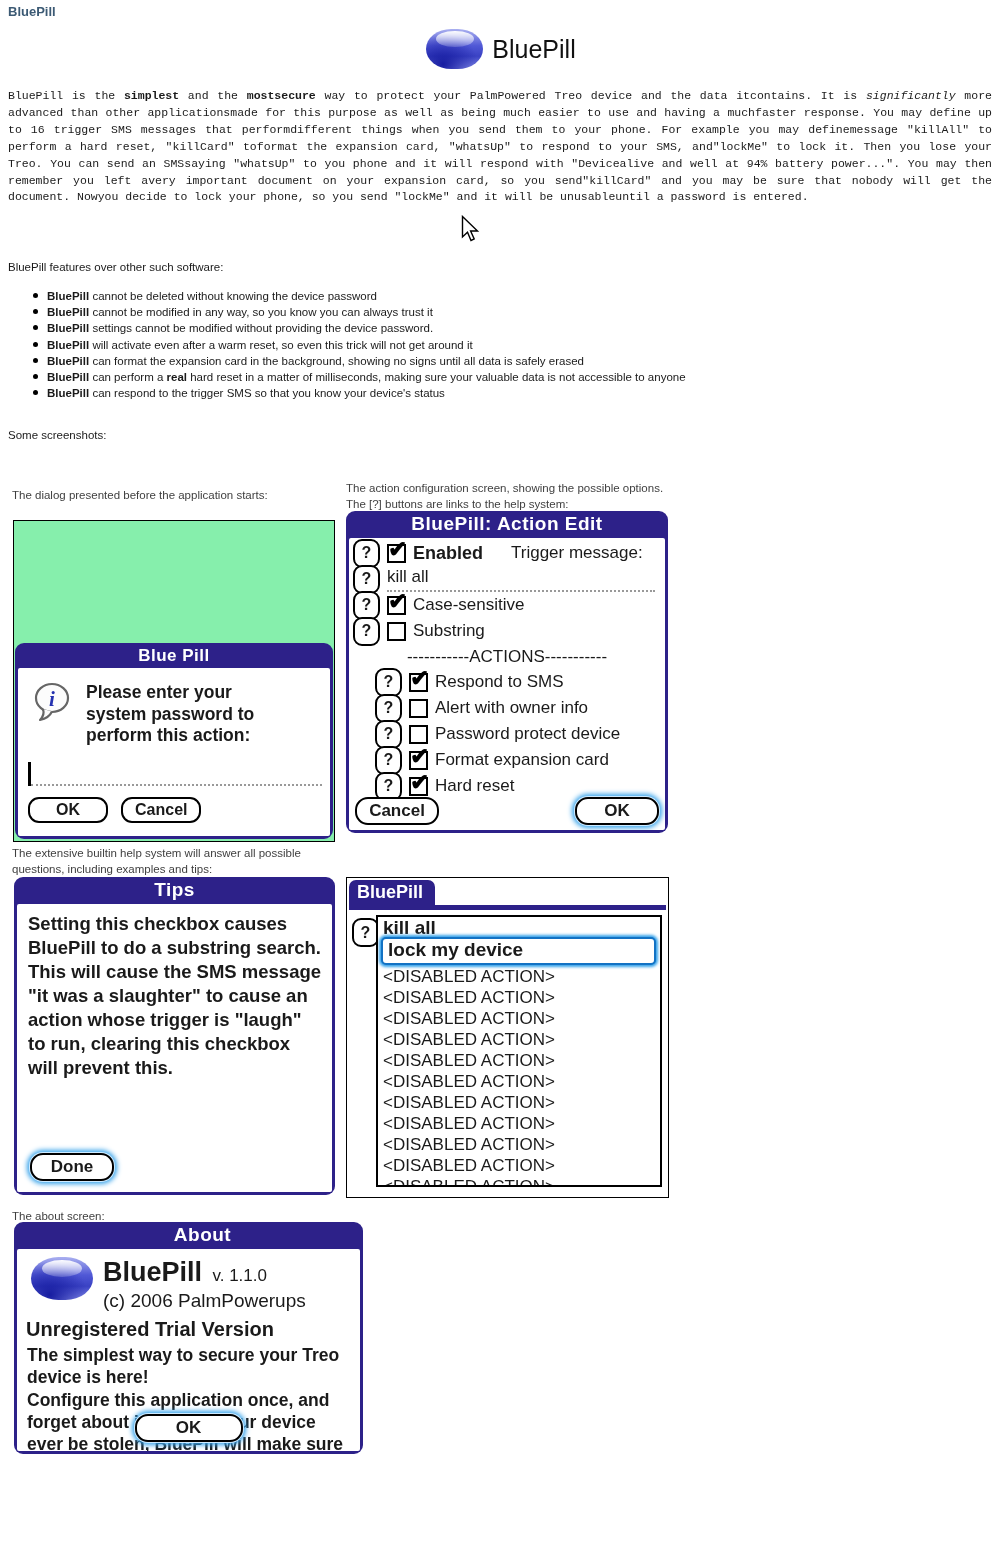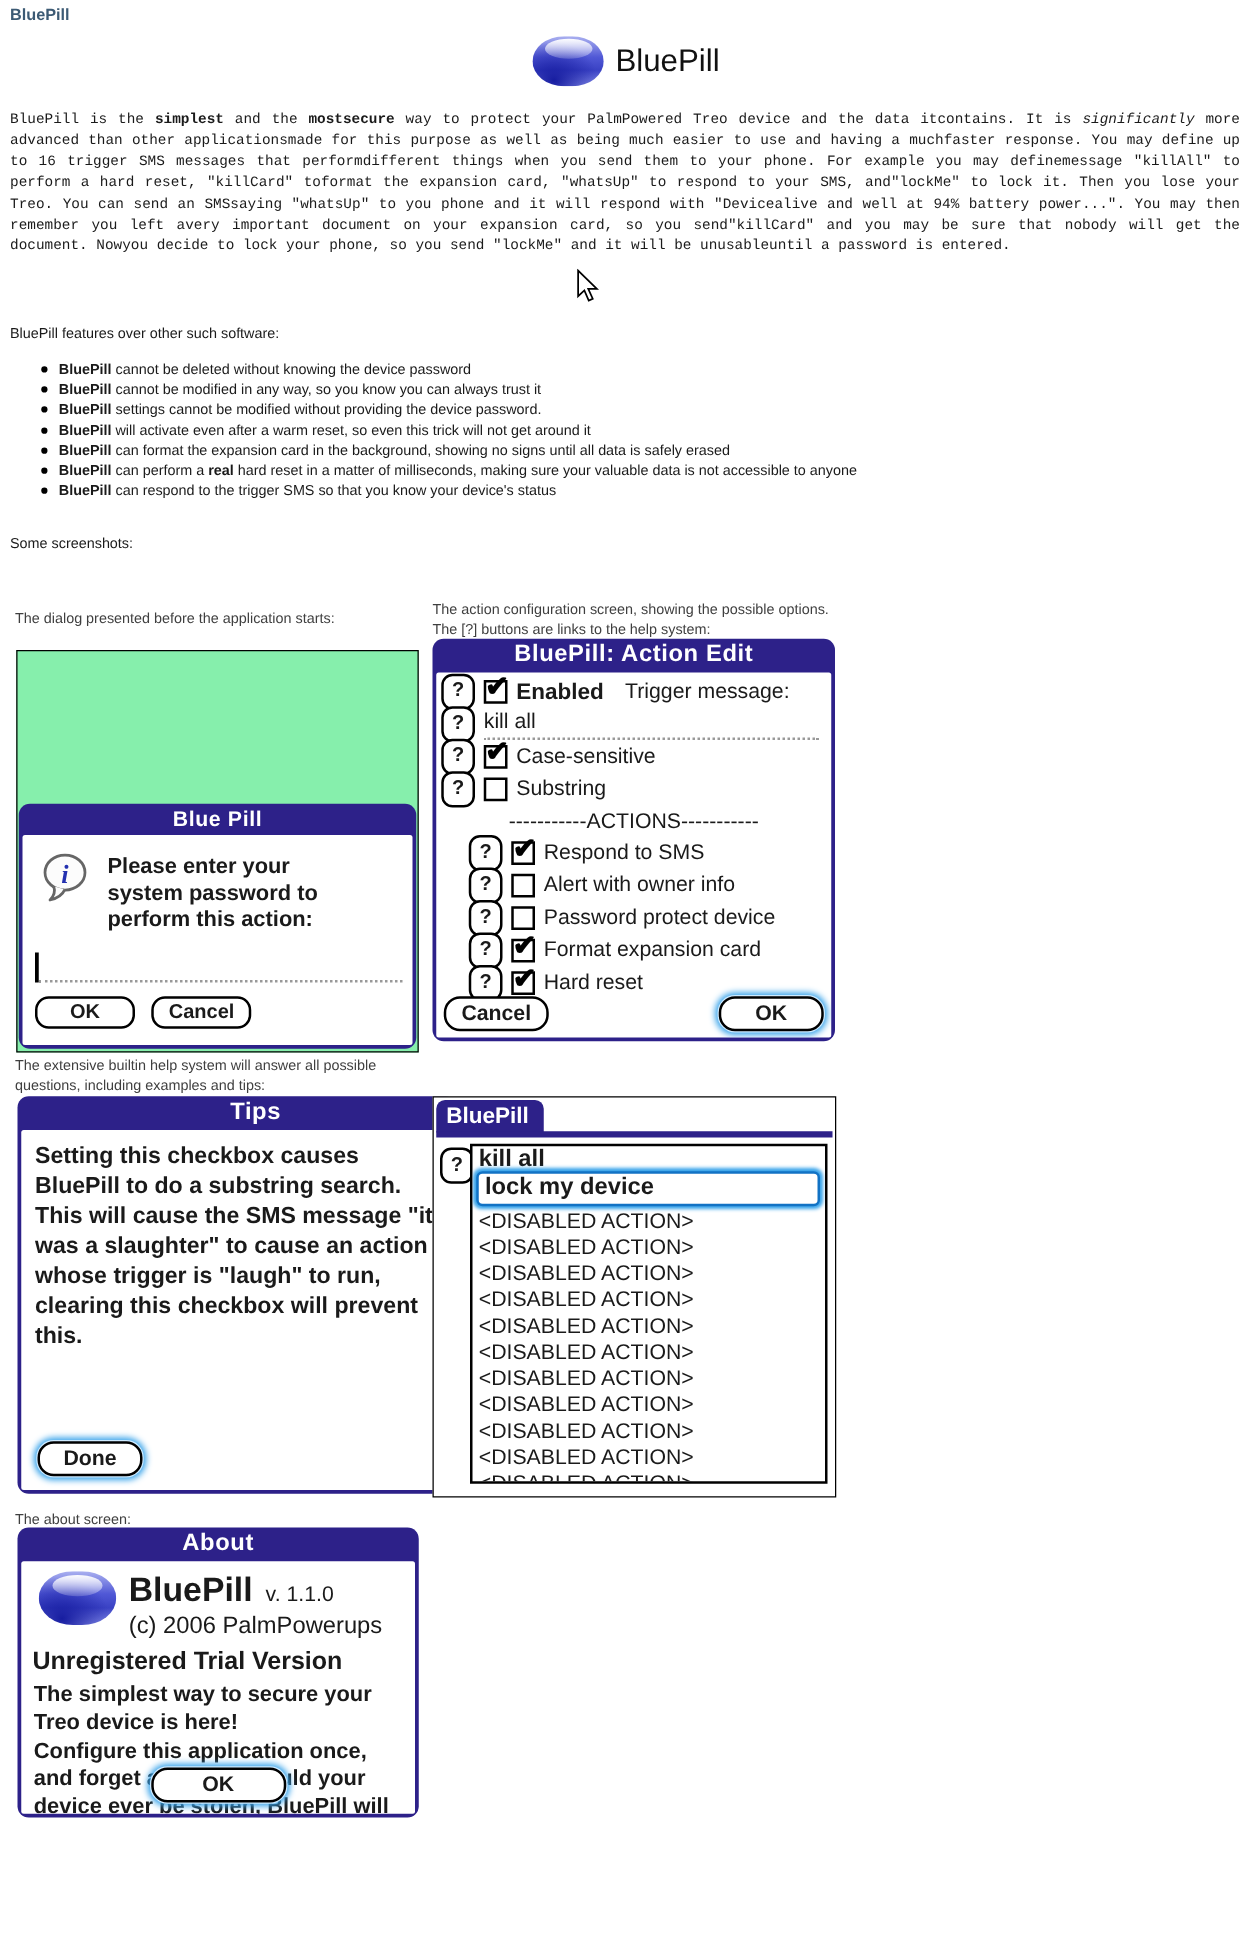--- a/index.html
+++ b/index.html
@@ -59,48 +59,48 @@
   .pw-line{flex:1;height:24px;border-bottom:2px dotted #999;}
   .pw-buttons{display:flex;gap:13px;margin:11px 0 0 10px;}
   .pw-buttons .palm-btn{font-size:16px;border-radius:11px;}
 
   
   .panel-action{left:346px;top:511px;width:322px;height:322px;}
   .ae-body{padding:2px 4px;}
   .ae-row{display:flex;align-items:center;height:26px;gap:7px;font-size:17px;}
   .ae-row .lbl{white-space:nowrap;}
   .ae-enabled{font-weight:bold;font-size:18px;}
-  .ae-trigger-lbl{margin-left:10px;}
+  .ae-trigger-lbl{margin-left:21px;}
   .ae-input{flex:1;font-size:17px;height:24px;line-height:22px;margin-right:6px;}
   .ae-divider{text-align:center;font-size:17px;height:25px;line-height:25px;}
   .ae-indent{margin-left:22px;}
   .ae-buttons{position:absolute;left:6px;right:6px;bottom:5px;display:flex;justify-content:space-between;}
 
   
-  .panel-tips{left:14px;top:877px;width:321px;height:318px;padding-left:30px;}
+  .panel-tips{left:14px;top:877px;width:321px;height:318px;}
   .tips-body-text{padding:8px 8px 0 11px;font-size:18.5px;font-weight:bold;line-height:24px;}
   .tips-done{position:absolute;left:13px;bottom:11px;}
 
   
   .panel-main{position:absolute;left:346px;top:877px;width:321px;height:319px;border:1px solid #000;background:#fff;}
   .ms-tab{position:absolute;left:2px;top:2px;background:var(--navy,#2d2189);color:#fff;font-weight:bold;
           font-size:18px;padding:2px 12px 3px 8px;border-radius:7px 7px 0 0;cursor:pointer;}
   .ms-bar{position:absolute;left:2px;right:2px;top:27px;height:5px;background:var(--navy,#2d2189);}
   .ms-help{position:absolute;left:5px;top:40px;}
   .ms-list{position:absolute;left:29px;top:37px;right:6px;bottom:10px;border:2px solid #000;background:#fff;
            padding:0 0 0 5px;overflow:hidden;}
   .ms-item{height:21px;line-height:21px;font-size:17px;white-space:nowrap;cursor:pointer;}
   .ms-item.action{font-weight:bold;font-size:19px;}
   .ms-item.selected{font-weight:bold;font-size:19px;height:24px;line-height:22px;
       border:2px solid var(--selection-border,#1272c4);border-radius:5px;
       box-shadow:0 0 3px 2px var(--glow-blue,#35a2ea);
       background:#fff;position:relative;z-index:2;margin:-1px 4px 1px -2px;padding-left:5px;}
 
   
-  .panel-about{left:14px;top:1222px;width:321px;height:232px;}
+  .panel-about{left:14px;top:1222px;width:321px;height:232px;padding-left:28px;}
   .ab-head{display:flex;gap:10px;padding:8px 6px 0 14px;align-items:flex-start;}
   .ab-name{font-weight:bold;font-size:27px;}
   .ab-version{font-size:17px;margin-left:6px;}
   .ab-copy{font-size:19px;margin-top:2px;}
   .ab-license{font-weight:bold;font-size:20px;padding:6px 0 0 9px;}
   .ab-body{padding:3px 6px 0 10px;font-size:17.5px;font-weight:bold;line-height:22.3px;}
   .ab-ok{position:absolute;left:50%;transform:translateX(-50%);bottom:9px;min-width:80px;}
 </style>
 </head>
 <body>

